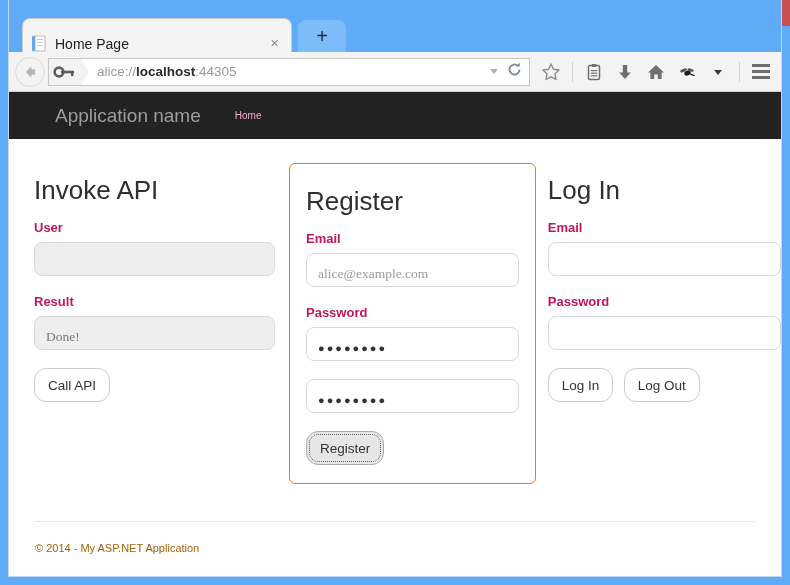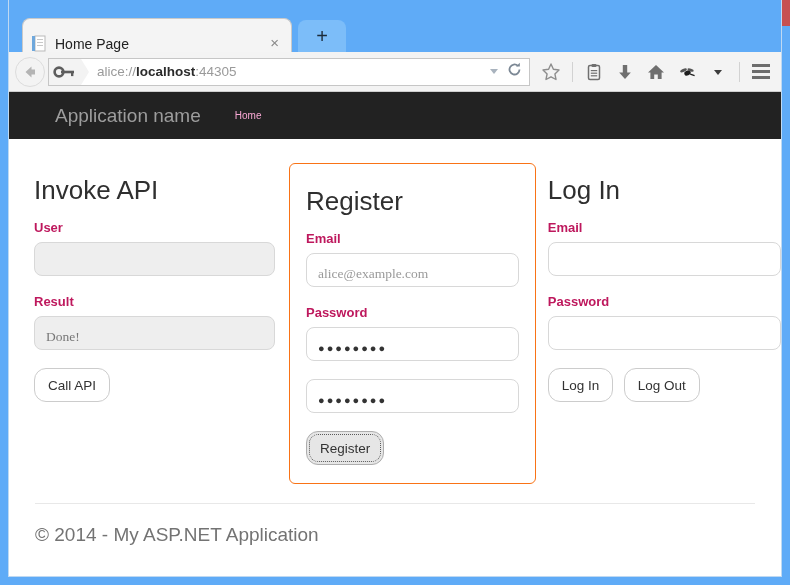--- a/index.html
+++ b/index.html
@@ -210,21 +210,21 @@
   .btn + .btn { margin-left: 6px; }
 
   .footer {
     position: absolute; left: 0; right: 0; bottom: 0;
     padding: 0 26px;
   }
   .footer hr {
     border: none; border-top: 1px solid #e8e8e8; margin: 0 0 20px 0;
   }
   .footer p {
-    margin: 0 0 30px 0; font-size: 19px; color: #737373;
+    margin: 0 0 22px 0; font-size: 11px; color: #a16207;
   }
 </style>
 </head>
 <body>
 
 <div class="window">
 
   <div class="titlebar">
     <div class="win-controls">
       <div class="win-btn min">

